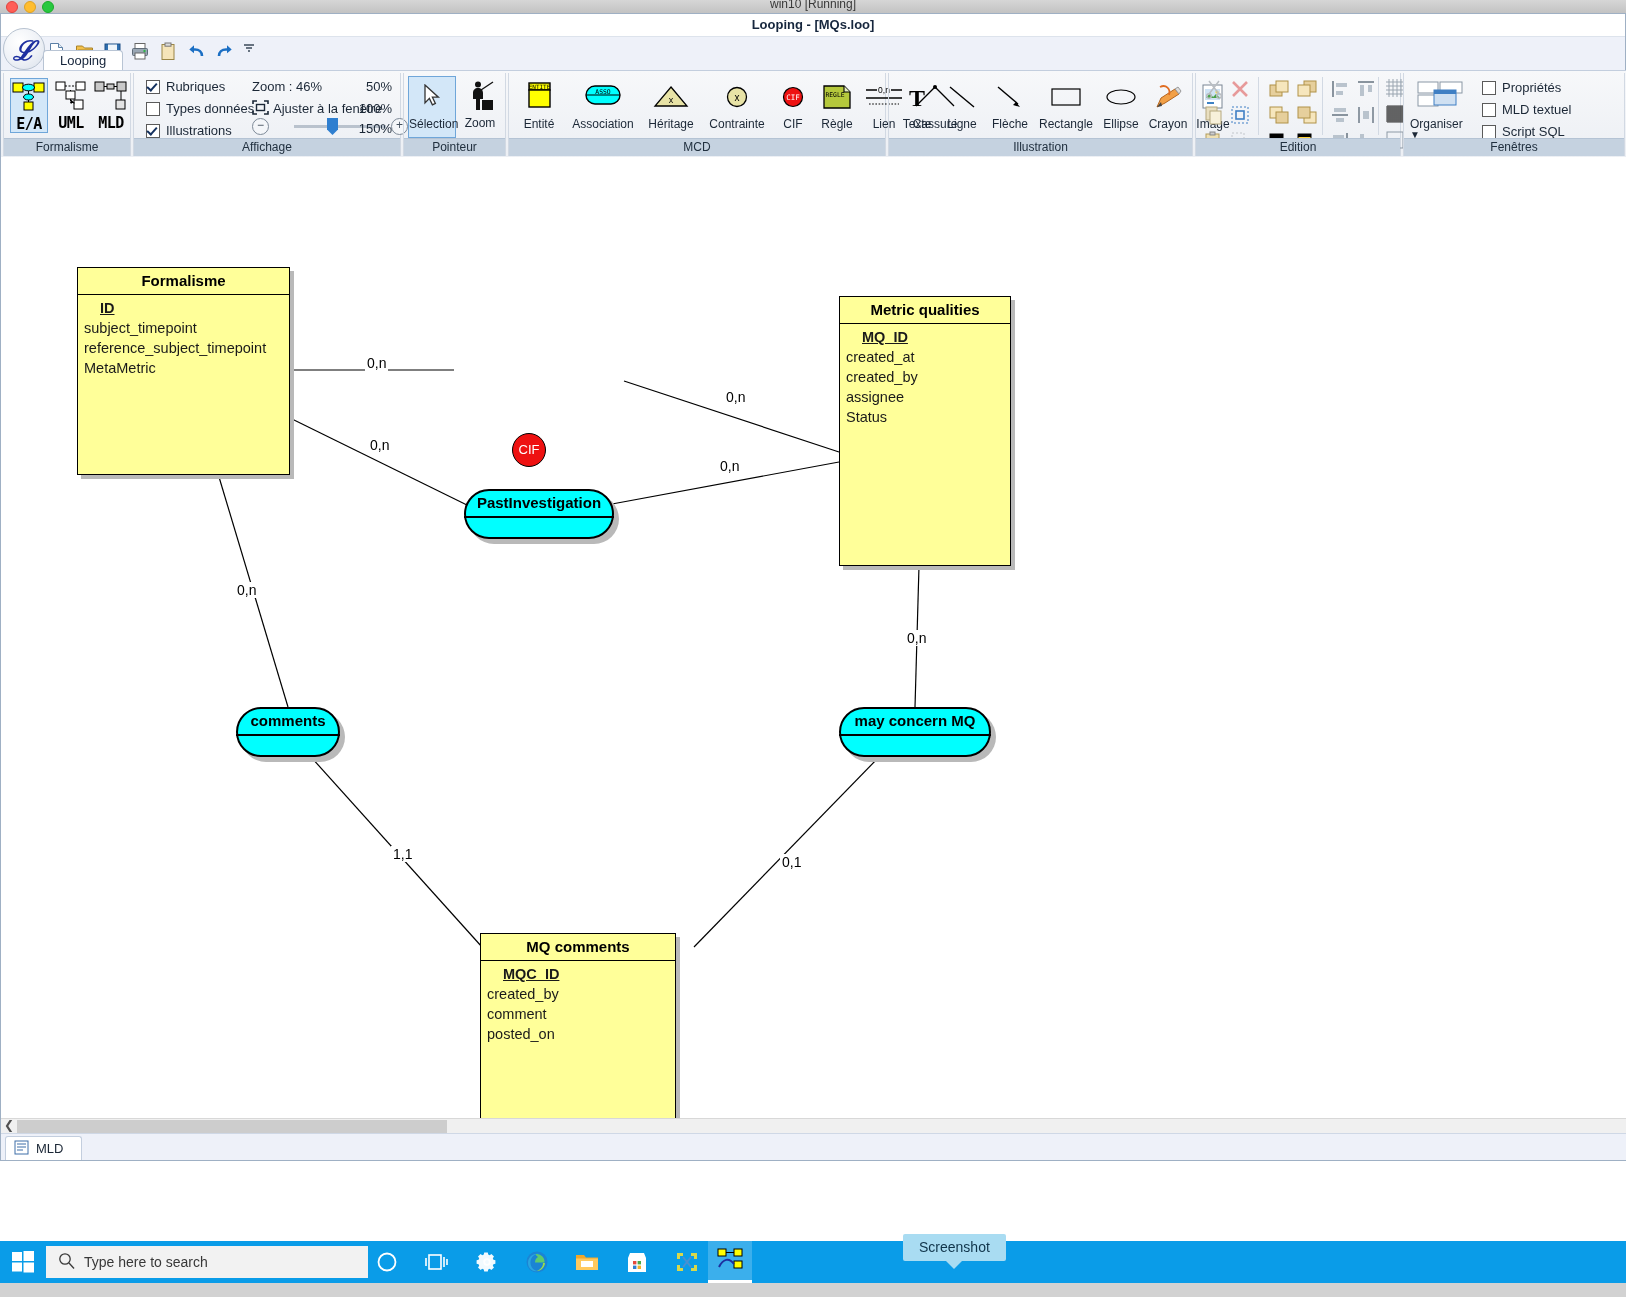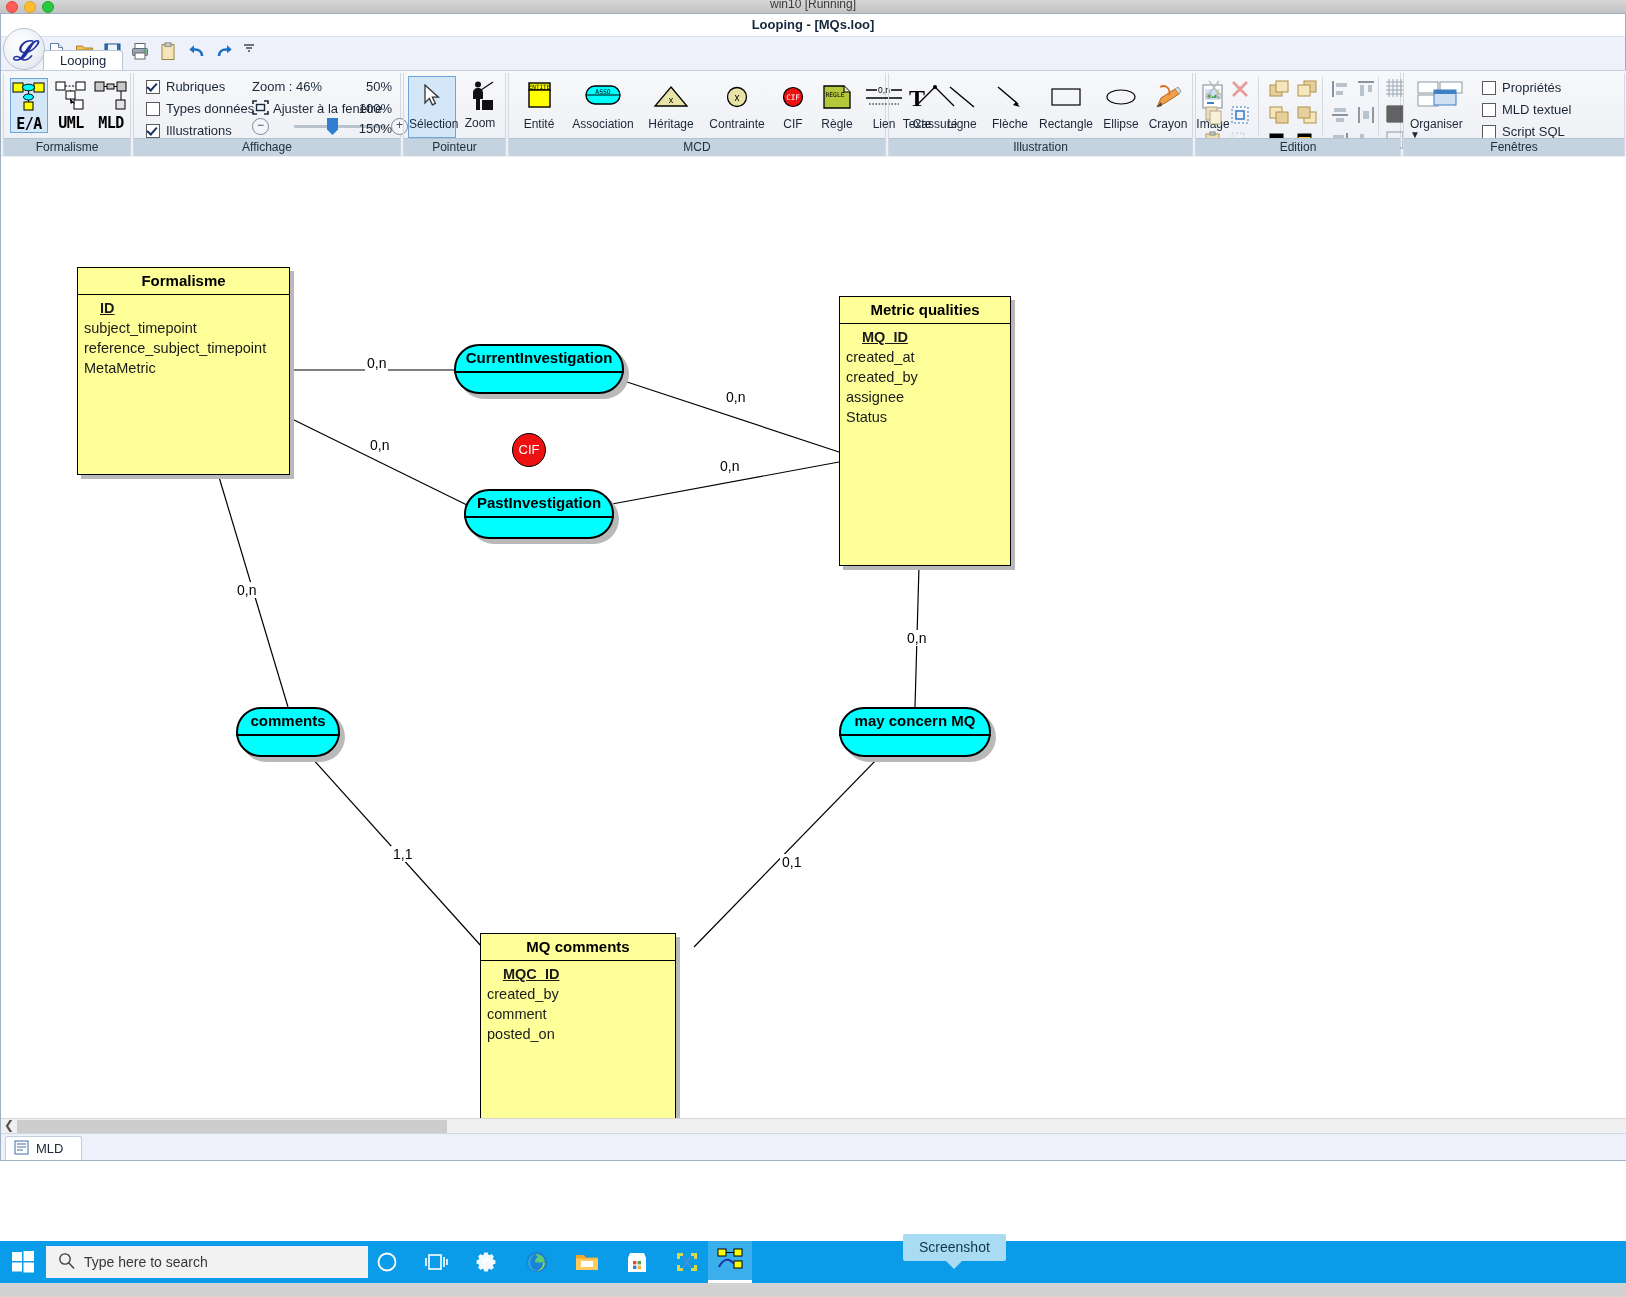--- a/index.html
+++ b/index.html
@@ -794,26 +794,20 @@
           <div class="hdr">MQ comments</div>
           <div class="attrs">
             <div class="attr pk">MQC_ID</div>
             <div class="attr">created_by</div>
             <div class="attr">comment</div>
             <div class="attr">posted_on</div>
           </div>
         </div>
       </div>
 
-      <div class="assoc" style="left:453px;top:187px;width:170px;height:50px;">
-        <div class="ashadow"></div>
-        <div class="abody"></div>
-        <div class="alabel">CurrentInvestigation</div>
-        <div class="aline"></div>
-      </div>
 
       <div class="assoc" style="left:463px;top:332px;width:150px;height:50px;">
         <div class="ashadow"></div>
         <div class="abody"></div>
         <div class="alabel">PastInvestigation</div>
         <div class="aline"></div>
       </div>
 
       <div class="assoc" style="left:235px;top:550px;width:104px;height:50px;">
         <div class="ashadow"></div>

